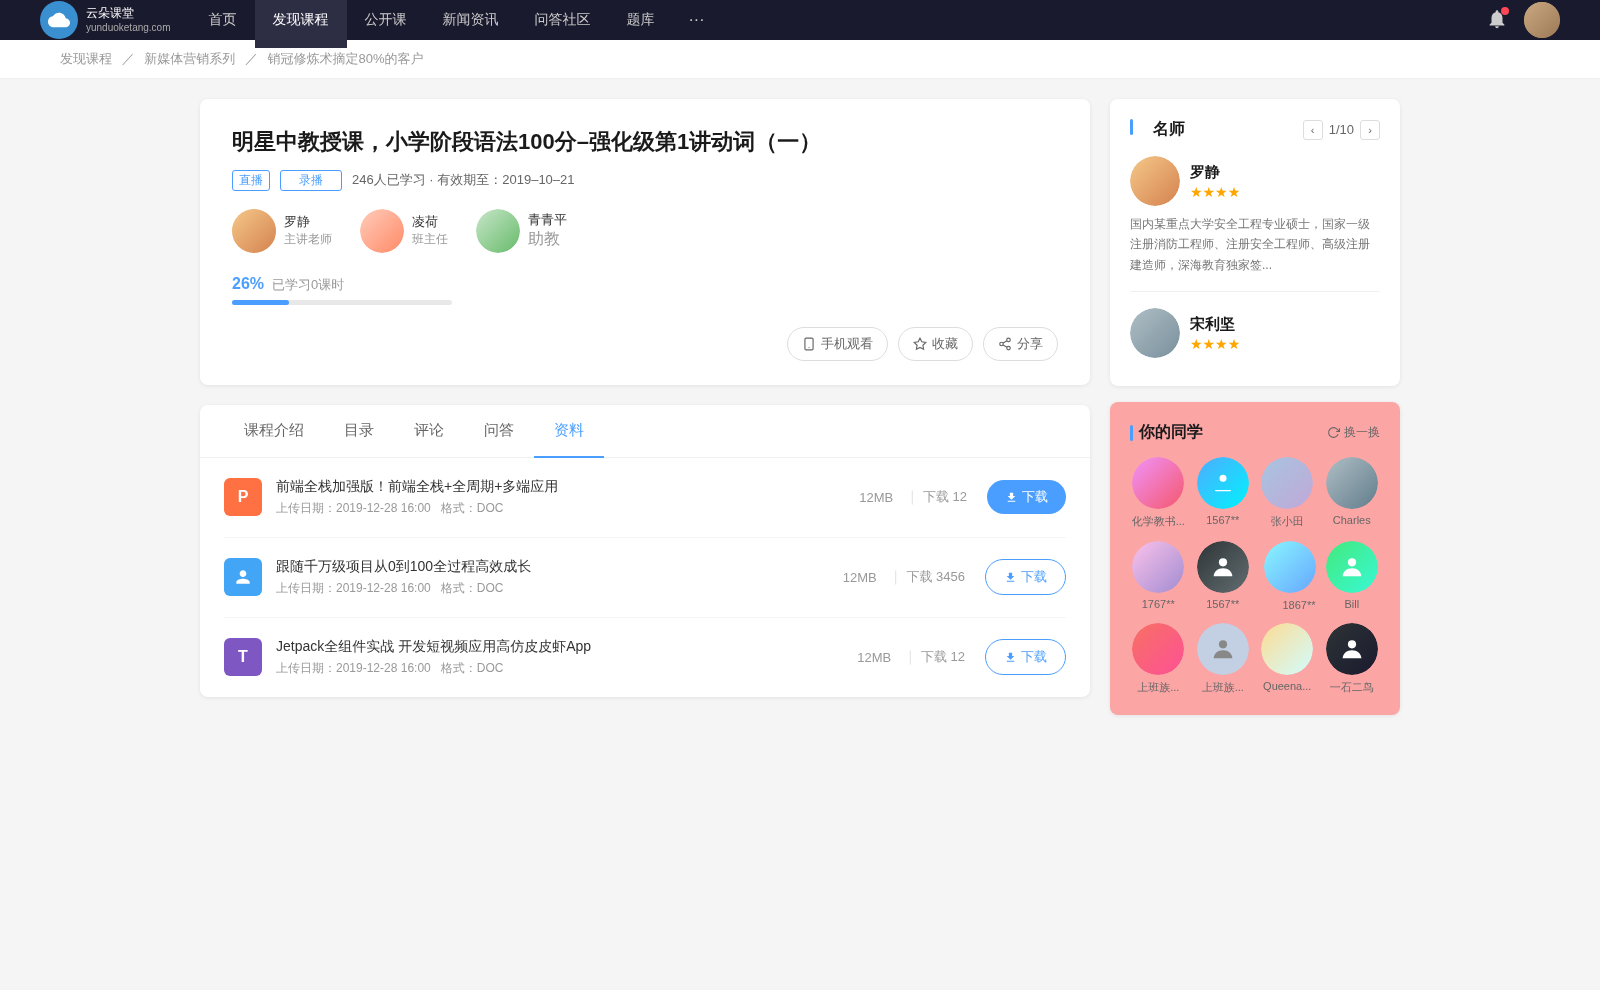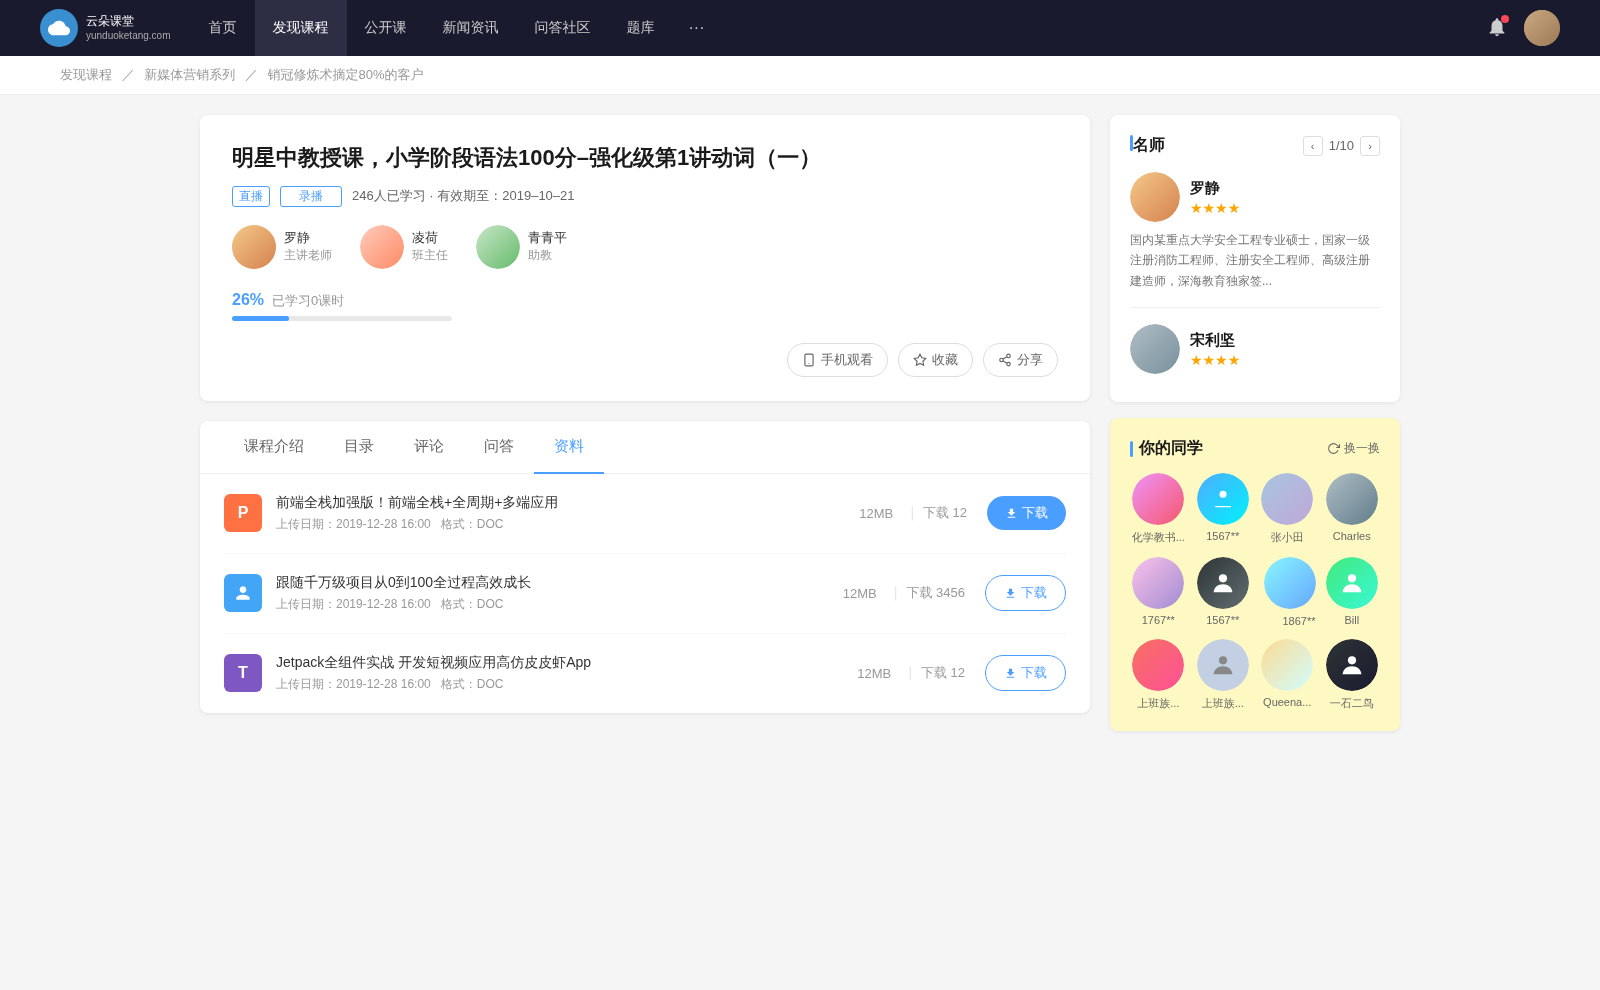--- a/index.html
+++ b/index.html
@@ -1,21 +1,21 @@
 <!DOCTYPE html>
 <html><head>
   <meta charset="utf-8">
   <style>
     * { box-sizing: border-box; margin: 0; padding: 0; }
     body { font-family: -apple-system, BlinkMacSystemFont, 'PingFang SC', 'Microsoft YaHei', sans-serif; background: #f5f5f5; font-size: 14px; color: #333; }
   </style>
 </head>
 <body>
 
-<nav style="background:#1a1a2e;height:56px;display:flex;align-items:center;padding:0 40px;">
+<nav style="background:#1a1a2e;height:40px;display:flex;align-items:center;padding:0 40px;">
   <div style="display:flex;align-items:center;gap:8px;margin-right:20px;cursor:pointer;">
     <div style="width:38px;height:38px;background:#3a8fd1;border-radius:50%;display:flex;align-items:center;justify-content:center;">
       <svg viewBox="0 0 24 24" width="22" height="22" fill="white">
         <path d="M19.35 10.04C18.67 6.59 15.64 4 12 4 9.11 4 6.6 5.64 5.35 8.04 2.34 8.36 0 10.91 0 14c0 3.31 2.69 6 6 6h13c2.76 0 5-2.24 5-5 0-2.64-2.05-4.78-4.65-4.96z"></path>
       </svg>
     </div>
     <div style="color:white;font-size:12px;line-height:1.3;">
       <div>云朵课堂</div>
       <div style="font-size:10px;color:#aaa;">yunduoketang.com</div>
     </div>
@@ -82,21 +82,21 @@
             <div style="font-size:13px;font-weight:500;color:#333;">凌荷</div>
             <div style="font-size:12px;color:#999;">班主任</div>
           </div>
         </div>
         <div style="display:flex;align-items:center;gap:8px;cursor:pointer;">
           <div style="width:44px;height:44px;border-radius:50%;overflow:hidden;">
             <div style="width:100%;height:100%;background:linear-gradient(135deg,#c8e6c9,#66bb6a);border-radius:50%;"></div>
           </div>
           <div>
             <div style="font-size:13px;font-weight:500;color:#333;">青青平</div>
-            <div style="font-size:12px;color:#999;">助教</div>
+            <div style="font-size:16px;color:#999;">助教</div>
           </div>
         </div>
       </div>
 
       <div style="margin-bottom:22px;">
         <div style="display:flex;align-items:baseline;gap:8px;margin-bottom:6px;">
           <span style="color:#4a9eff;font-weight:600;font-size:16px;">26%</span>
           <span style="color:#999;font-size:13px;">已学习0课时</span>
         </div>
         <div style="width:220px;height:5px;background:#e8e8e8;border-radius:3px;">
@@ -200,21 +200,21 @@
         </div>
 
       </div>
     </div>
   </div>
 
   <div style="width:290px;flex-shrink:0;">
 
     <div style="background:white;border-radius:8px;padding:20px;margin-bottom:16px;box-shadow:0 1px 4px rgba(0,0,0,0.08);">
       <div style="display:flex;align-items:center;justify-content:space-between;margin-bottom:16px;">
-        <div style="font-size:16px;font-weight:600;color:#1a1a1a;display:flex;align-items:flex-start;gap:0;">
+        <div style="font-size:16px;font-weight:600;color:#1a1a1a;display:flex;align-items:flex-start;gap:20px;">
           <div style="width:3px;height:16px;background:#4a9eff;border-radius:2px;"></div>
           <span>名师</span>
         </div>
         <div style="display:flex;align-items:center;gap:6px;font-size:13px;color:#666;">
           <div style="width:20px;height:20px;border:1px solid #ddd;border-radius:3px;display:flex;align-items:center;justify-content:center;cursor:pointer;font-size:11px;">‹</div>
           <span>
             <span>1</span>/<span>10</span>
           </span>
           <div style="width:20px;height:20px;border:1px solid #ddd;border-radius:3px;display:flex;align-items:center;justify-content:center;cursor:pointer;font-size:11px;">›</div>
         </div>
@@ -239,21 +239,21 @@
             <div style="width:100%;height:100%;background:linear-gradient(135deg,#b0bec5,#78909c);border-radius:50%;"></div>
           </div>
           <div>
             <div style="font-size:15px;font-weight:600;color:#1a1a1a;">宋利坚</div>
             <div style="color:#ffa500;font-size:14px;margin-top:2px;">★★★★</div>
           </div>
         </div>
       </div>
     </div>
 
-    <div style="background:#fef9c3;border-radius:8px;padding:20px;box-shadow:0 1px 4px rgba(0,0,0,0.08);">
+    <div style="background:#fca5a5;border-radius:8px;padding:20px;box-shadow:0 1px 4px rgba(0,0,0,0.08);">
       <div style="display:flex;align-items:center;justify-content:space-between;margin-bottom:14px;">
         <div style="font-size:16px;font-weight:600;color:#1a1a1a;display:flex;align-items:center;gap:6px;">
           <div style="width:3px;height:16px;background:#4a9eff;border-radius:2px;"></div>
           <span>你的同学</span>
         </div>
         <div style="font-size:12px;color:#666;cursor:pointer;display:flex;align-items:center;gap:4px;">
           <svg width="13" height="13" viewBox="0 0 24 24" fill="none" stroke="#666" stroke-width="2">
               <polyline points="23 4 23 10 17 10"></polyline>
               <path d="M20.49 15a9 9 0 1 1-2.12-9.36L23 10"></path>
             </svg>

